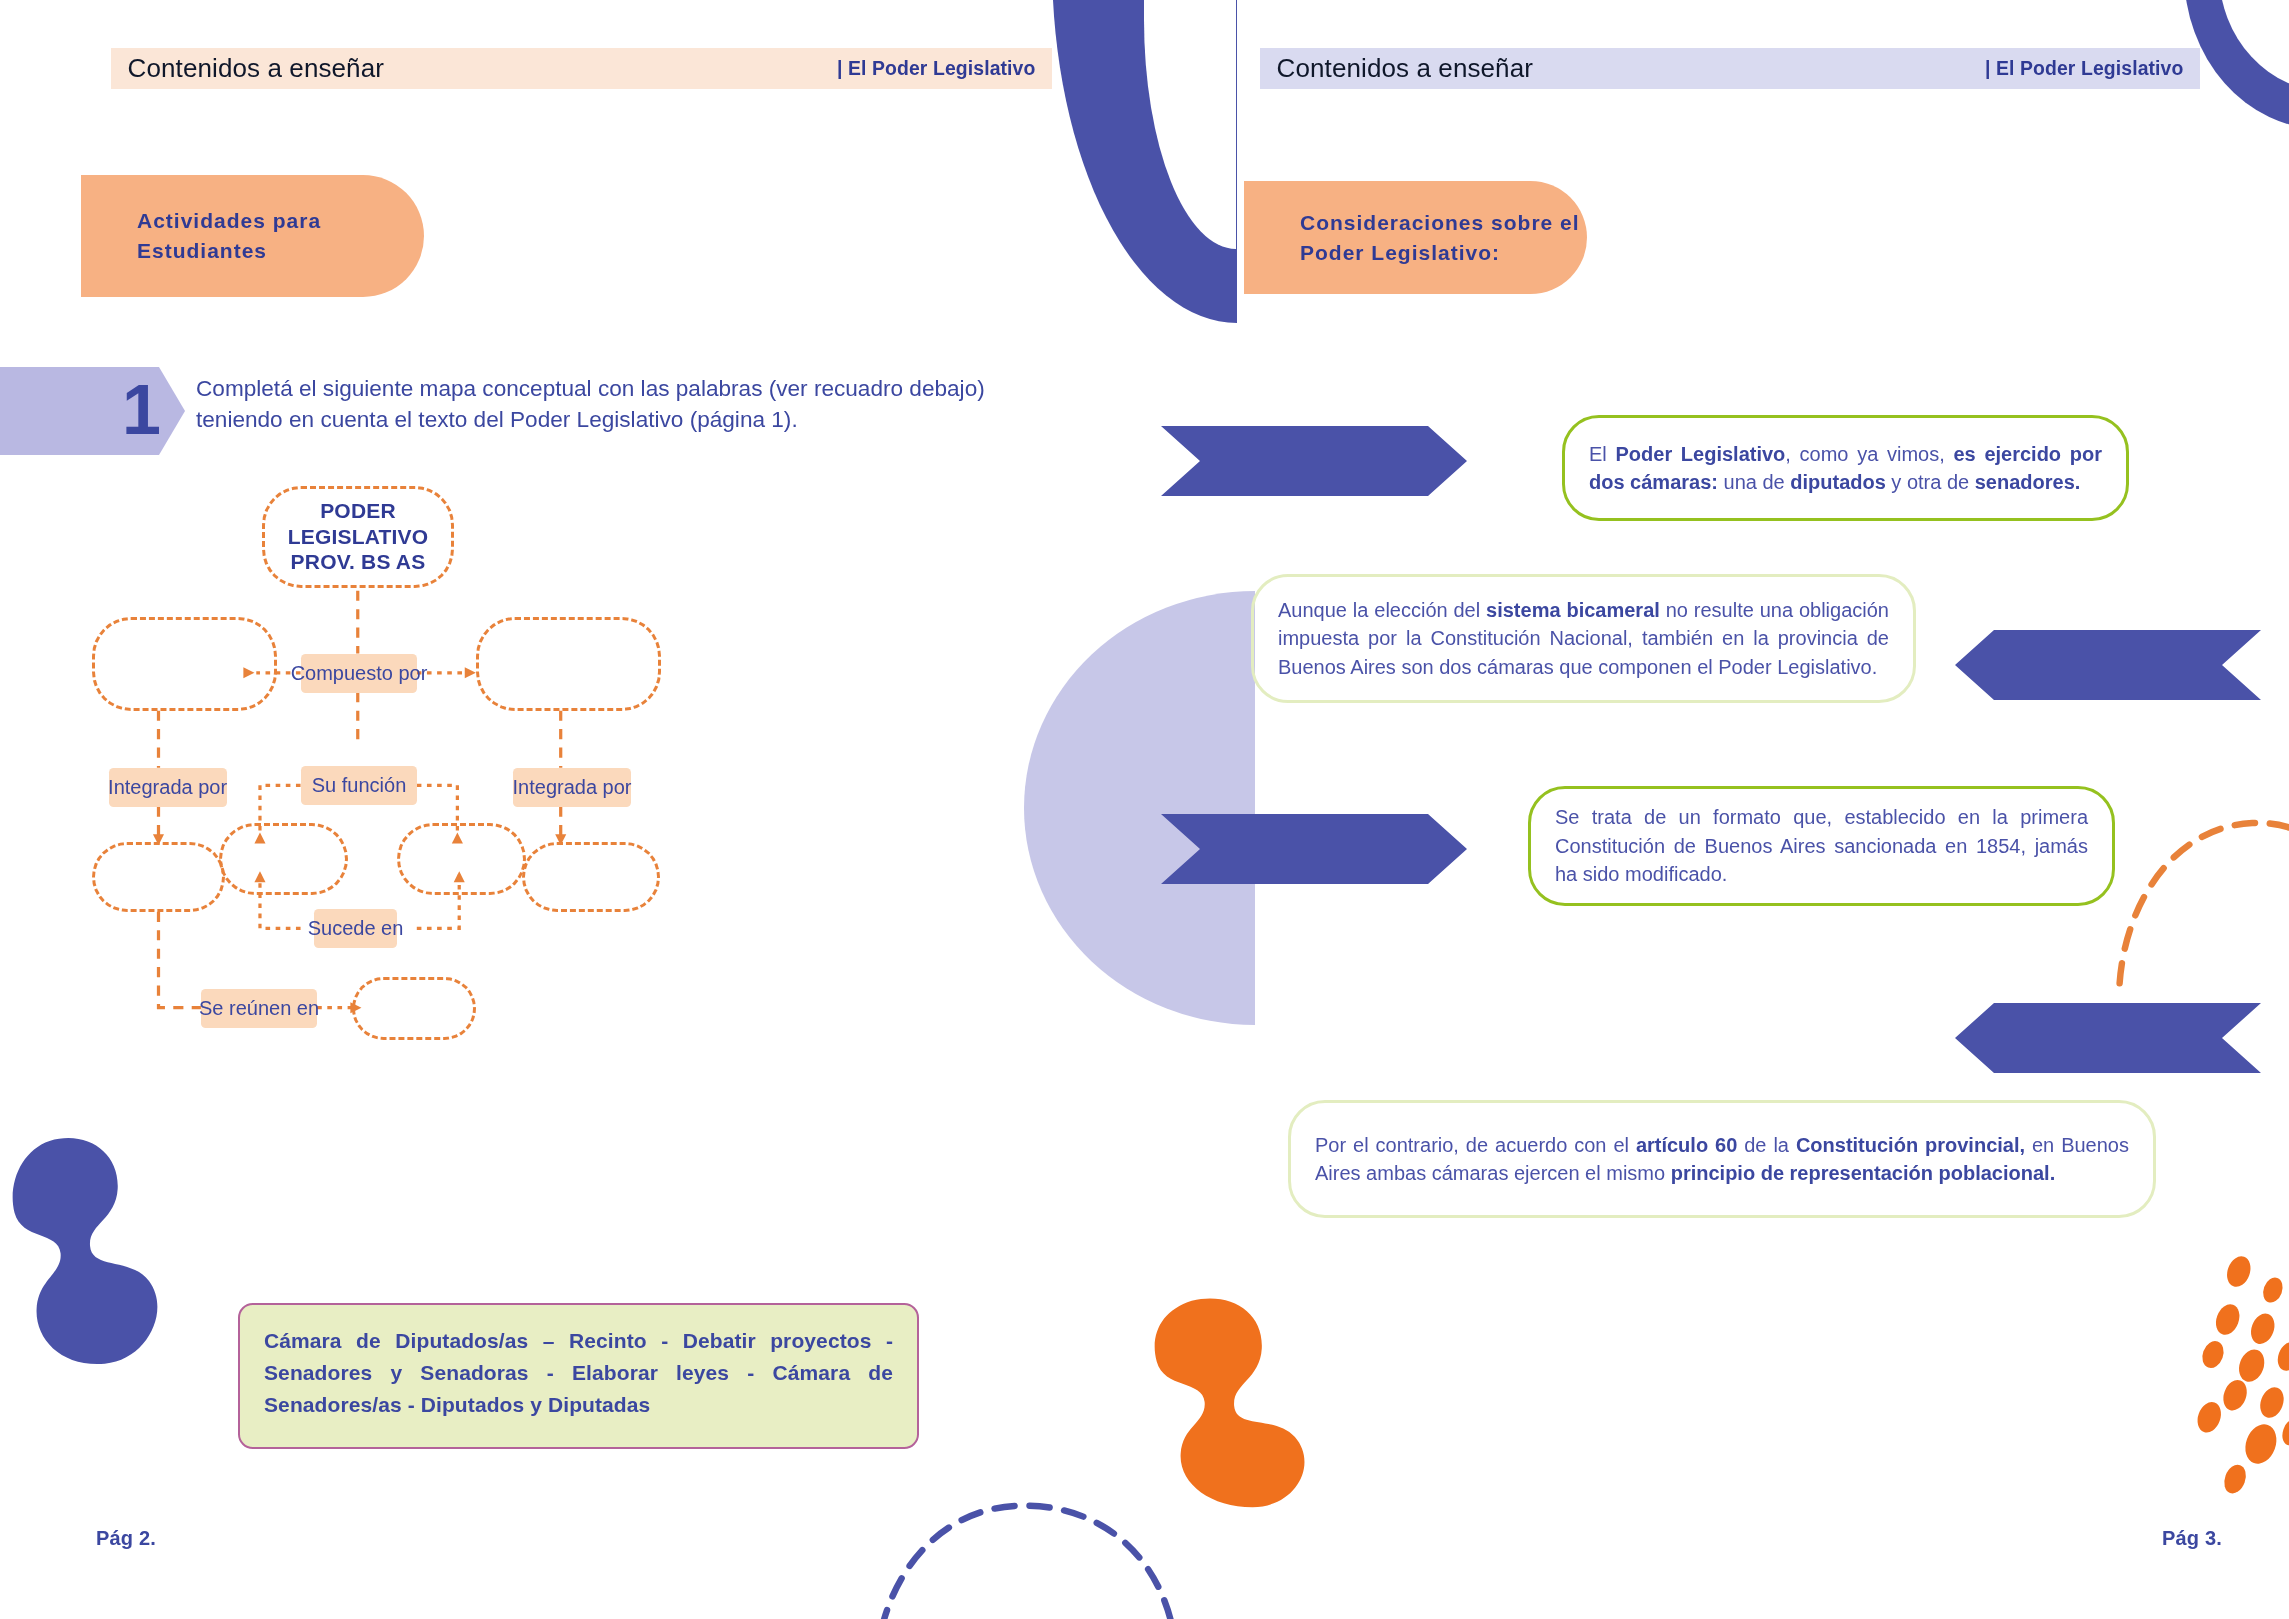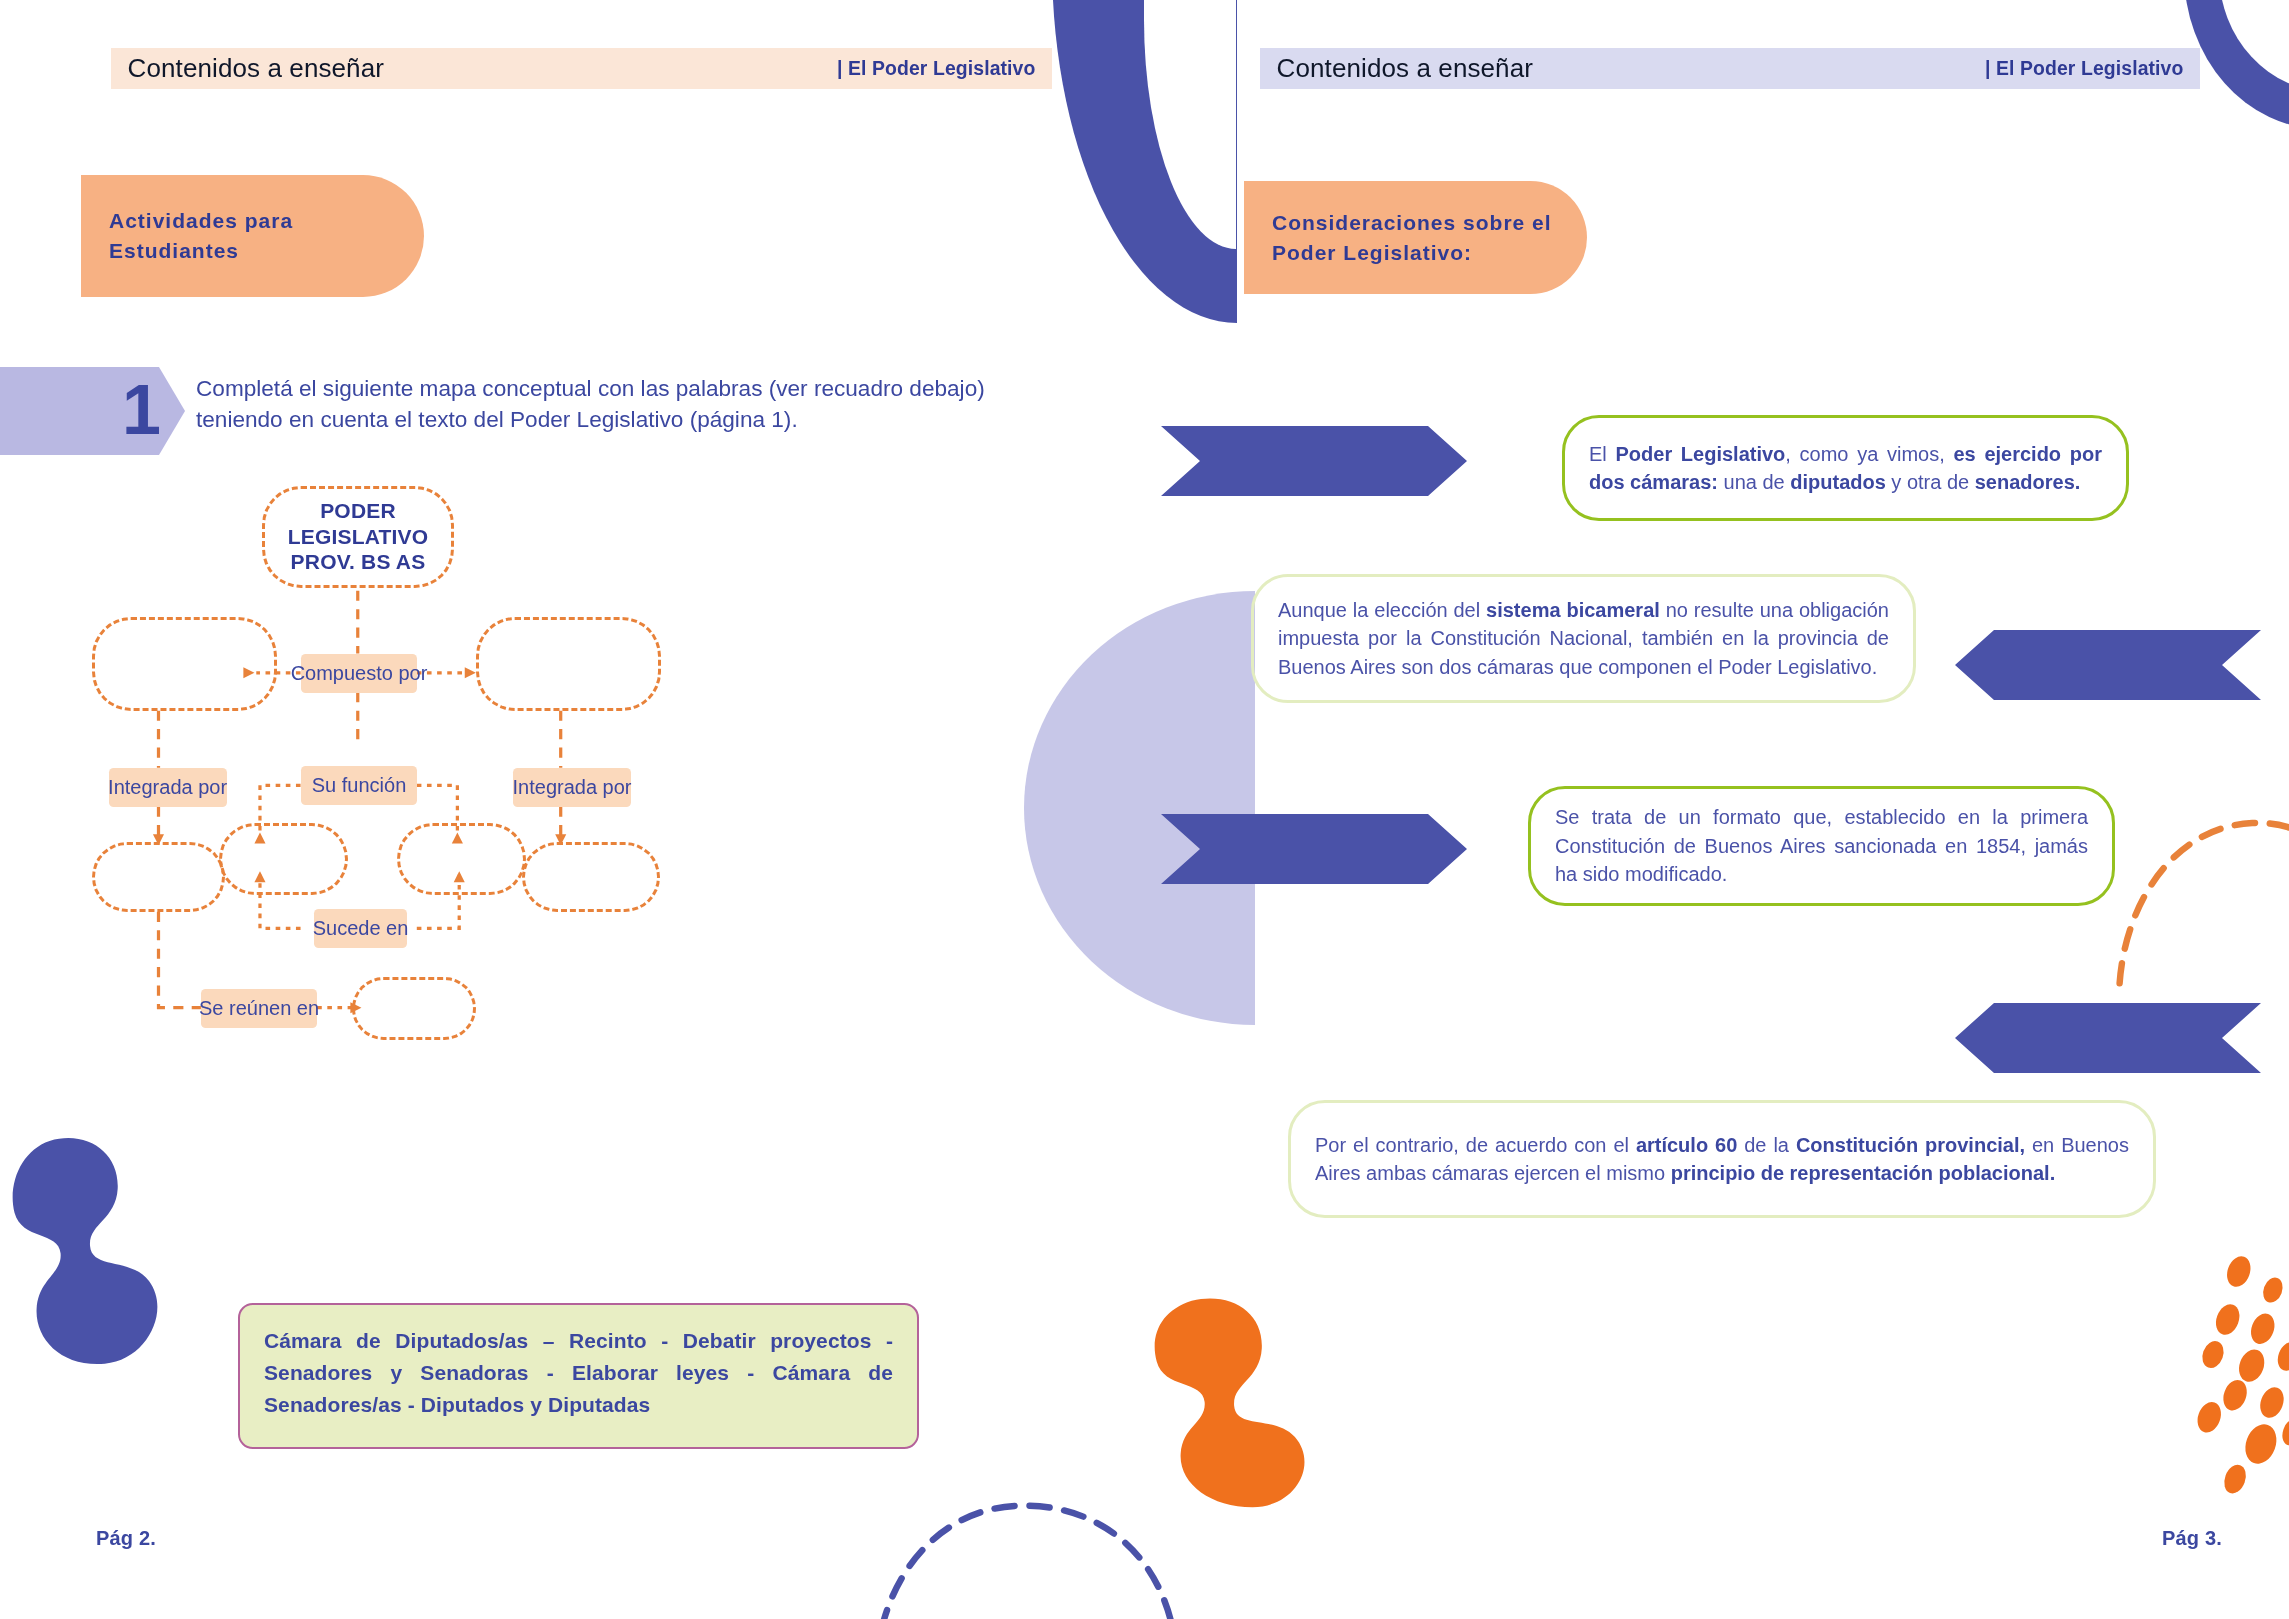--- a/index.html
+++ b/index.html
@@ -113,21 +113,21 @@
   }
 
   
   .pill-banner {
     position: absolute;
     background: #f7b183;
     border-top-right-radius: 129px;
     border-bottom-right-radius: 129px;
     display: flex;
     align-items: center;
-    padding-left: 28px;
+    padding-left: 56px;
   }
   .pill-left  { left: 81px;  top: 175px; width: 343px; height: 122px; }
   .pill-right { left: 1244px; top: 181px; width: 343px; height: 113px; }
 
   .pill-text {
     font-size: 21px;
     font-weight: bold;
     color: #2f3a94;
     line-height: 1.42;
     letter-spacing: 1px;
@@ -389,21 +389,21 @@
     <div class="node-blank" style="left:0px;   top:362px; width:133px; height:70px;"></div>
     <div class="node-blank" style="left:127px; top:343px; width:129px; height:72px;"></div>
     <div class="node-blank" style="left:305px; top:343px; width:129px; height:72px;"></div>
     <div class="node-blank" style="left:430px; top:362px; width:138px; height:70px;"></div>
     <div class="node-blank" style="left:260px; top:497px; width:124px; height:63px;"></div>
 
     <div class="conn-label" style="left:209px; top:174px; width:116px;">Compuesto por</div>
     <div class="conn-label" style="left:209px; top:286px; width:116px;">Su función</div>
     <div class="conn-label" style="left:16.6px;  top:288px; width:118px;">Integrada por</div>
     <div class="conn-label" style="left:421px; top:288px; width:118px;">Integrada por</div>
-    <div class="conn-label" style="left:222px; top:429px; width:93px;">Sucede en</div>
+    <div class="conn-label" style="left:222px; top:429px; width:83px;">Sucede en</div>
     <div class="conn-label" style="left:109px; top:509px; width:116px;">Se reúnen en</div>
   </div>
 
   <div class="wordbank">
     <div class="wordbank-text">Cámara de Diputados/as – Recinto - Debatir proyectos - Senadores y Senadoras - Elaborar leyes - Cámara de Senadores/as - Diputados y Diputadas</div>
   </div>
 
   <div class="pagenum pagenum-left">Pág 2.</div>
 
   <div class="hdr hdr-right">

